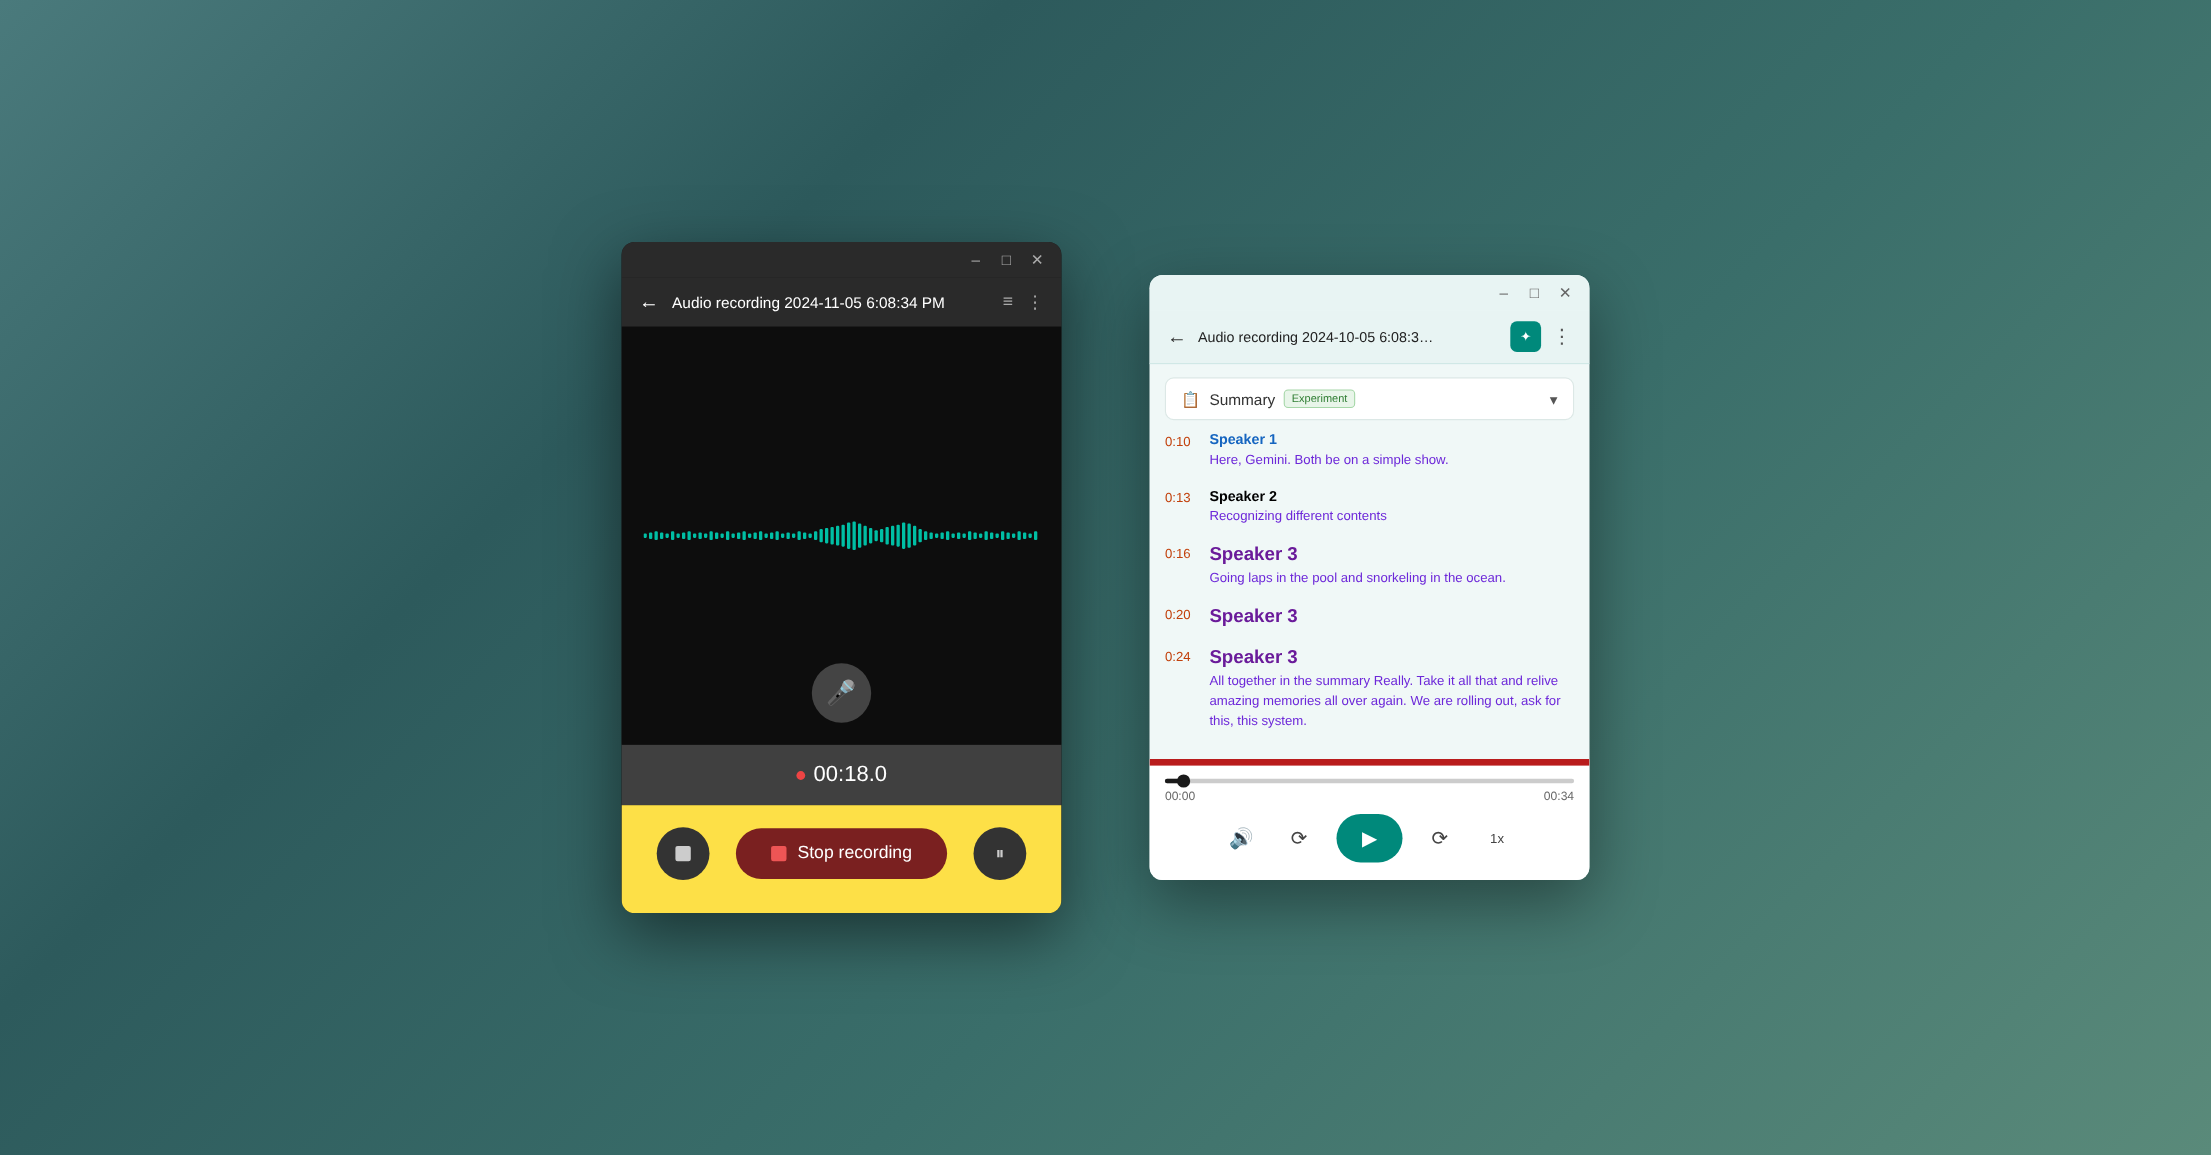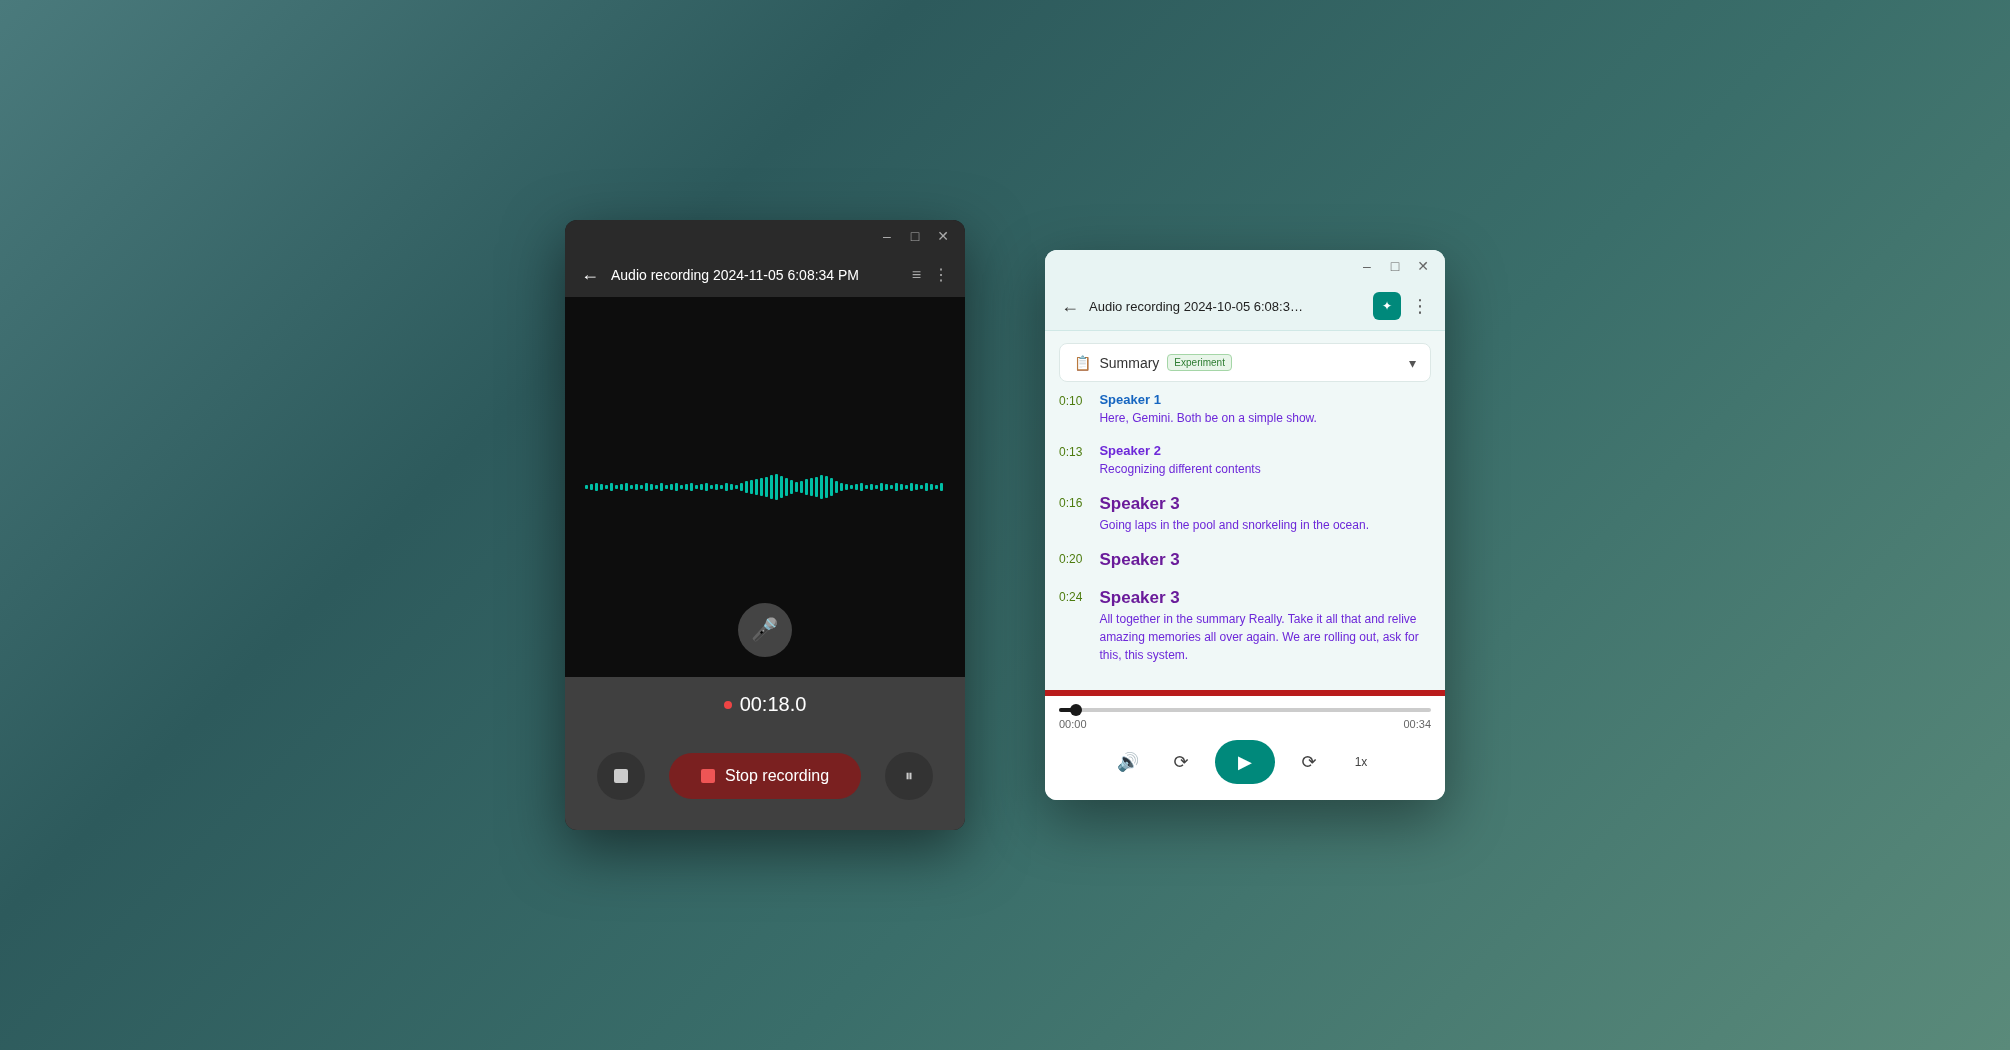--- a/index.html
+++ b/index.html
@@ -131,21 +131,21 @@
       border-radius: 50%;
     }
 
     .timer-text {
       color: #fff;
       font-size: 20px;
       font-weight: 400;
     }
 
     .controls-area {
-      background: #404040;
+      background: #fde047;
       display: flex;
       align-items: center;
       justify-content: center;
       padding: 20px 16px 30px;
       gap: 24px;
     }
 
     .ctrl-btn-square {
       width: 48px;
       height: 48px;
@@ -308,36 +308,36 @@
       padding: 10px 14px;
       overflow-y: auto;
       max-height: 480px;
     }
 
     .transcript-entry {
       margin-bottom: 16px;
     }
 
     .entry-time {
-      color: #4d7c0f;
+      color: #c2410c;
       font-size: 12px;
       display: inline-block;
       width: 36px;
       vertical-align: top;
       margin-top: 2px;
     }
 
     .entry-content {
       display: inline-block;
       width: calc(100% - 44px);
       vertical-align: top;
     }
 
     .speaker-label-1 { color: #1565c0; font-size: 13px; font-weight: 600; margin-bottom: 2px; }
-    .speaker-label-2 { color: #6d28d9; font-size: 13px; font-weight: 600; margin-bottom: 2px; }
+    .speaker-label-2 { color: #000000; font-size: 13px; font-weight: 600; margin-bottom: 2px; }
     .speaker-label-3 { color: #6a1b9a; font-size: 17px; font-weight: 600; margin-bottom: 2px; }
 
     .entry-text {
       color: #6d28d9;
       font-size: 12px;
       line-height: 1.5;
     }
 
     .playback-bar {
       background: #fff;

